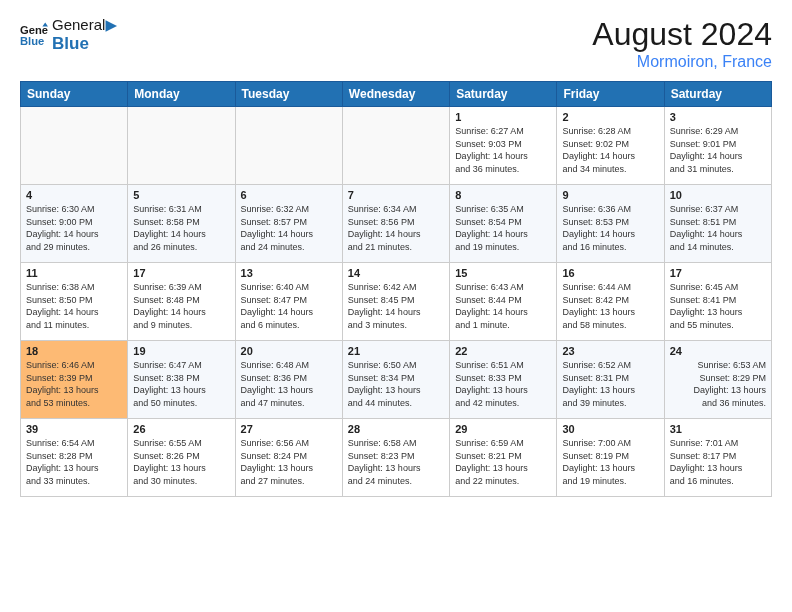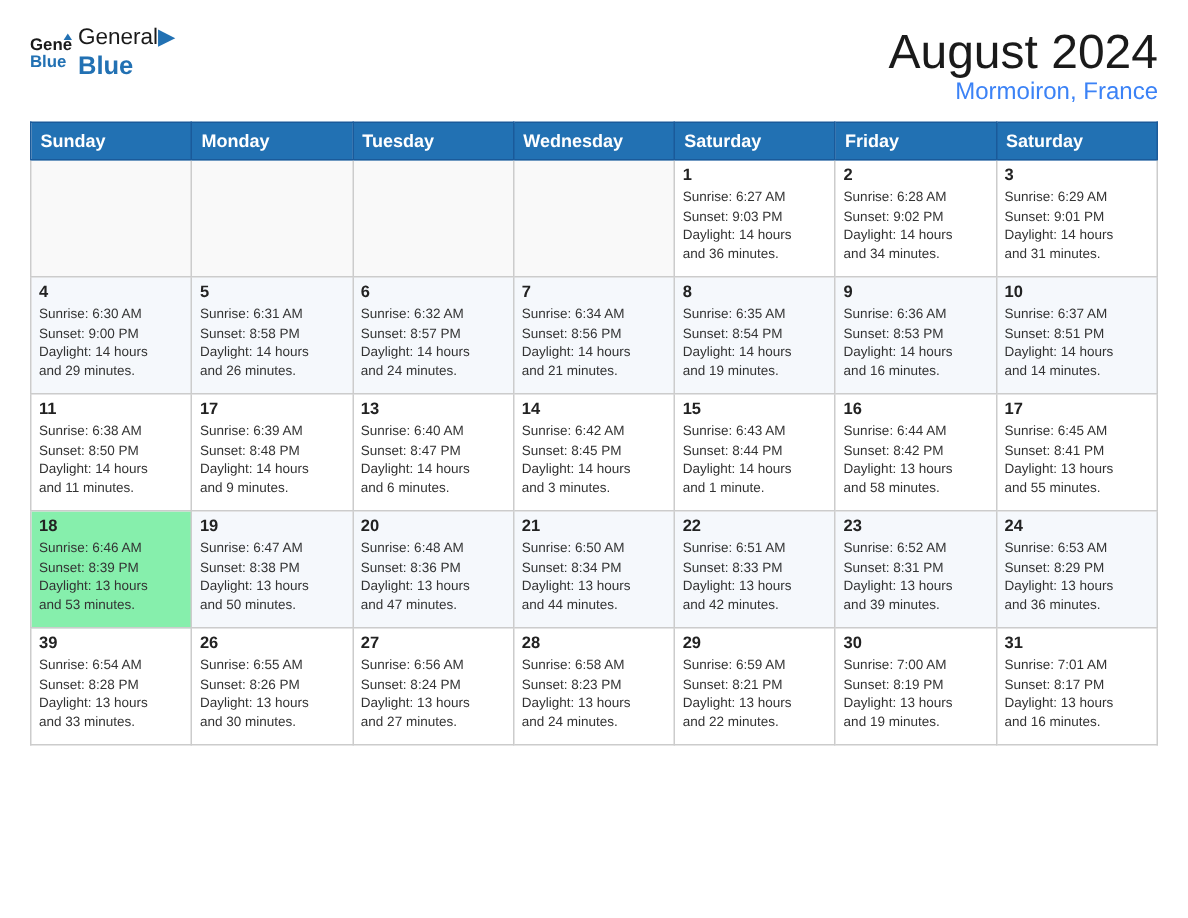--- a/index.html
+++ b/index.html
@@ -246,21 +246,21 @@
           </td>
           <td>
             <span class="day-num">17</span>
             <div class="day-info" style="white-space: pre-line;">Sunrise: 6:45 AM
 Sunset: 8:41 PM
 Daylight: 13 hours
 and 55 minutes.</div>
           </td>
         </tr>
         <tr>
-          <td style="background: #86efac;">
+          <td style="background: #fdba74;">
             <span class="day-num">18</span>
             <div class="day-info" style="white-space: pre-line;">Sunrise: 6:46 AM
 Sunset: 8:39 PM
 Daylight: 13 hours
 and 53 minutes.</div>
           </td>
           <td style="background: rgb(245, 248, 252);">
             <span class="day-num">19</span>
             <div class="day-info" style="white-space: pre-line;">Sunrise: 6:47 AM
 Sunset: 8:38 PM
@@ -290,21 +290,21 @@
           </td>
           <td style="background: rgb(245, 248, 252);">
             <span class="day-num">23</span>
             <div class="day-info" style="white-space: pre-line;">Sunrise: 6:52 AM
 Sunset: 8:31 PM
 Daylight: 13 hours
 and 39 minutes.</div>
           </td>
           <td style="background: rgb(245, 248, 252);">
             <span class="day-num">24</span>
-            <div class="day-info" style="white-space: pre-line;">Sunrise: 6:53 AM
+            <div class="day-info" style="white-space: pre-line; text-align: right;">Sunrise: 6:53 AM
 Sunset: 8:29 PM
 Daylight: 13 hours
 and 36 minutes.</div>
           </td>
         </tr>
         <tr>
           <td>
             <span class="day-num">39</span>
             <div class="day-info" style="white-space: pre-line;">Sunrise: 6:54 AM
 Sunset: 8:28 PM

